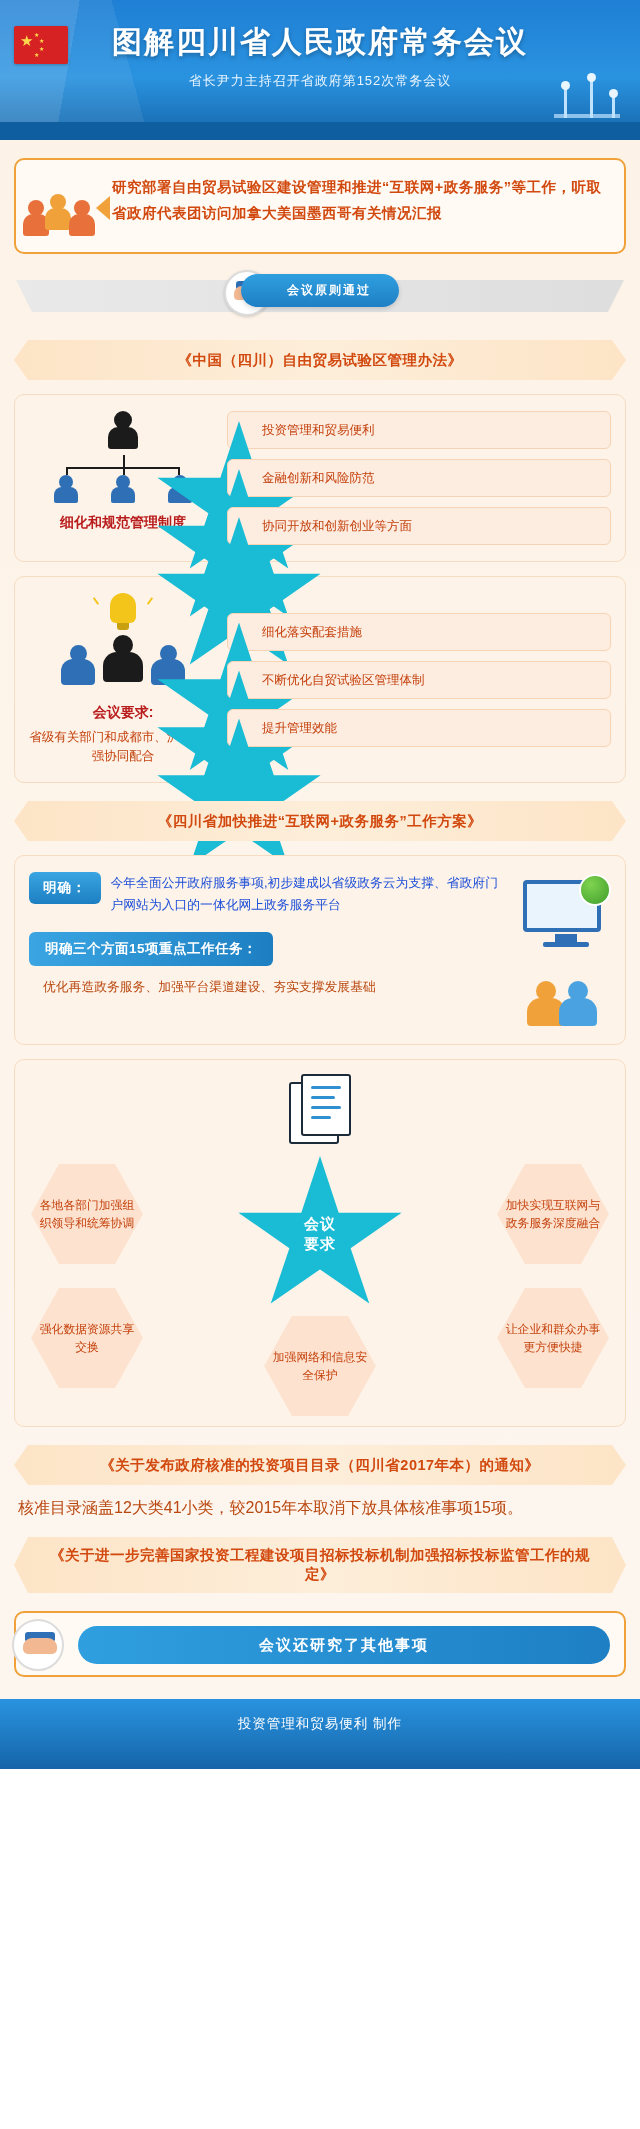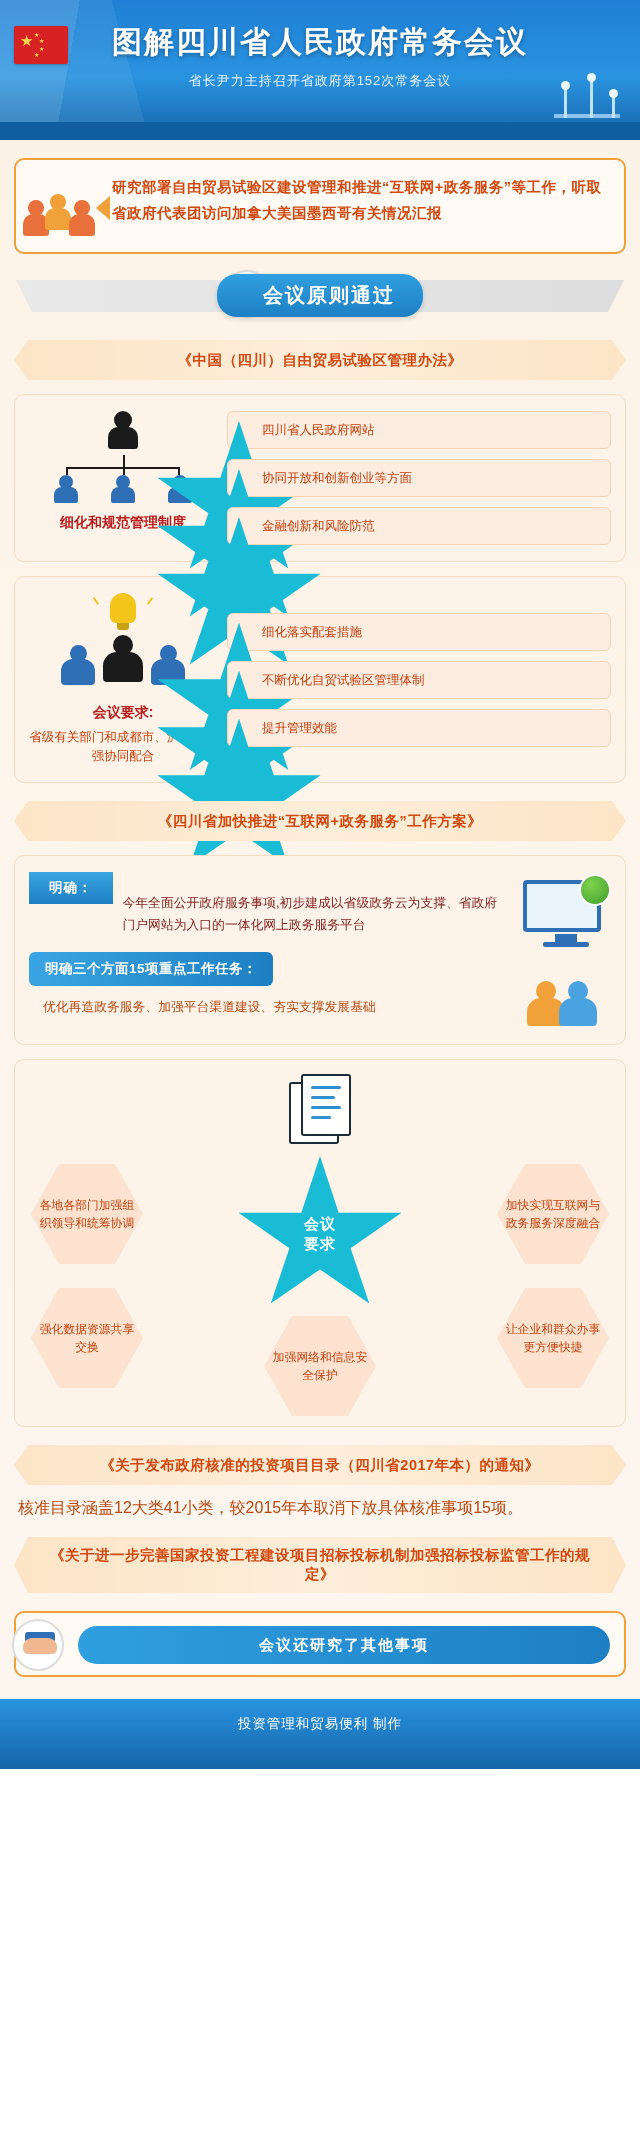--- a/index.html
+++ b/index.html
@@ -90,21 +90,21 @@
     margin:16px 0 0 0; position:relative; height:52px;
   }
   .ribbon .grey {
     position:absolute; left:16px; right:16px; top:10px; height:32px;
     background:linear-gradient(90deg,#e9e9e9,#dedede);
     clip-path:polygon(0 0, 100% 0, calc(100% - 16px) 100%, 16px 100%);
   }
   .ribbon .pill {
     position:absolute; left:50%; transform:translateX(-50%); top:4px;
     background:linear-gradient(180deg,#2f9fe0,#1e7fc4);
-    color:#fff; font-size:20px; font-weight:bold; letter-spacing:2px;
+    color:#fff; font-size:12px; font-weight:bold; letter-spacing:2px;
     padding:8px 28px 8px 46px; border-radius:20px;
     box-shadow:0 2px 5px rgba(0,0,0,.15);
   }
   .ribbon .stamp {
     position:absolute; left:calc(50% - 96px); top:0px;
     width:46px;height:46px;border-radius:50%;
     background:#fff; border:2px solid #dcdcdc;
     box-shadow:0 1px 3px rgba(0,0,0,.18);
   }
   .ribbon .stamp .hand {
@@ -186,30 +186,30 @@
     border:1px solid #f6dcc0;
     border-radius:10px;
     padding:16px 14px;
     position:relative;
     min-height:190px;
   }
   .tagrow { display:flex; align-items:flex-start; gap:10px; }
   .tag {
     background:linear-gradient(180deg,#3aa5e2,#1d7fc2);
     color:#fff; font-size:13.5px; font-weight:bold;
-    padding:7px 20px; border-radius:0; white-space:nowrap;
+    padding:7px 14px; border-radius:6px; white-space:nowrap;
     letter-spacing:1px;
   }
   .tagwide {
     background:linear-gradient(90deg,#3aa5e2,#1d7fc2);
     color:#fff; font-size:13.5px; font-weight:bold;
     padding:8px 16px; border-radius:6px; display:inline-block;
     letter-spacing:.5px;
   }
-  .para { color:#7f1d1d; font-size:12.8px; line-height:22px;margin-top:20px; }
+  .para { color:#1d4ed8; font-size:12.8px; line-height:22px; }
   .para.dark { color:#b9470f; }
   .monitor { position:absolute; right:16px; top:24px; width:86px; height:70px;}
   .monitor .screen { width:78px;height:52px;border:4px solid #2f6fb5; border-radius:4px; background:#eaf4fc;}
   .monitor .stand { width:22px;height:8px;background:#2f6fb5;margin:2px auto 0;}
   .monitor .foot { width:46px;height:5px;background:#2f6fb5;margin:0 auto; border-radius:2px;}
   .monitor .globe { position:absolute; right:-2px; top:-6px; width:32px;height:32px;border-radius:50%;
     background:radial-gradient(circle at 35% 30%, #7fd34f, #3f9e2d); border:2px solid #fff;}
   .twopeople { position:absolute; right:18px; bottom:18px; width:80px; height:56px;}
   .twopeople .p { position:absolute; bottom:0;}
   .twopeople .p .h { width:20px;height:20px;border-radius:50%; margin:0 auto;}
@@ -369,29 +369,29 @@
         <div class="sub" style="right:6px;">
             <div class="h"></div>
             <div class="b"></div>
           </div>
       </div>
       <div class="ltitle">细化和规范管理制度</div>
     </div>
     <div class="right">
       <div class="bullet">
         <span class="star">✩</span>
-        <span>四川省人民政府网站</span>
+        <span>投资管理和贸易便利</span>
+      </div>
+      <div class="bullet">
+        <span class="star">✩</span>
+        <span>金融创新和风险防范</span>
       </div>
       <div class="bullet">
         <span class="star">✩</span>
         <span>协同开放和创新创业等方面</span>
-      </div>
-      <div class="bullet">
-        <span class="star">✩</span>
-        <span>金融创新和风险防范</span>
       </div>
     </div>
   </div>
 
   <div class="card">
     <div class="left">
       <div class="bulbicon">
         <div class="bulb"></div>
         <div class="bulbbase"></div>
         <div class="ray" style="left:52px; top:4px; transform:rotate(-35deg);"></div>

